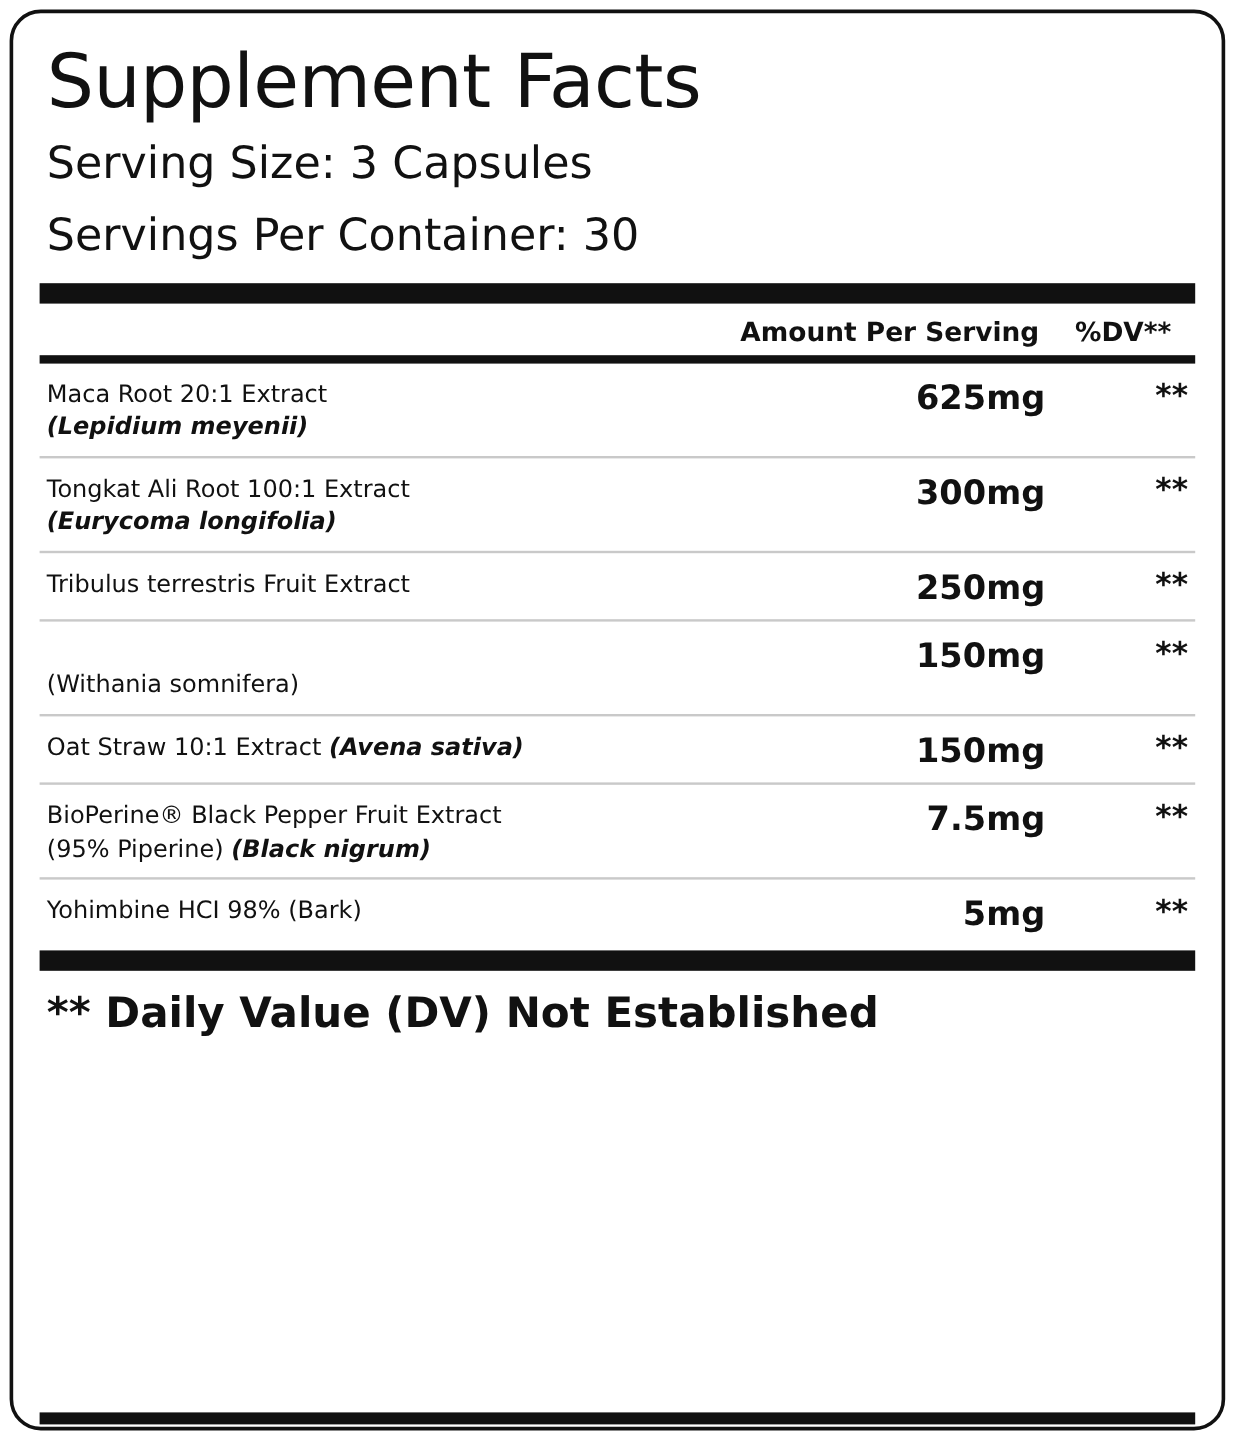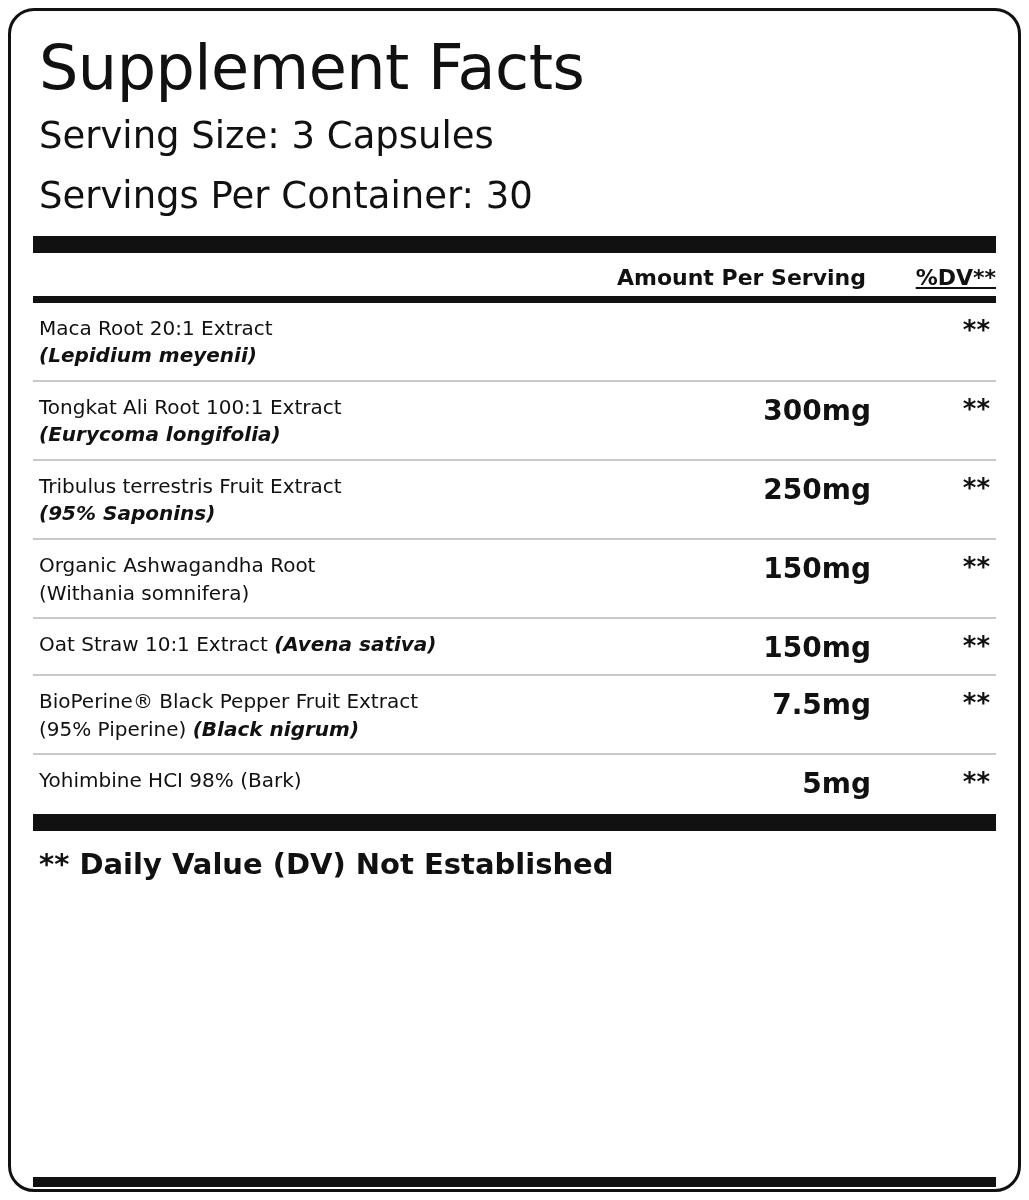--- a/index.html
+++ b/index.html
@@ -67,23 +67,22 @@
   }
   .header-spacer { flex: 1 1 auto; }
   .header-amount {
     width: 350px;
     text-align: right;
     padding-right: 10px;
     white-space: nowrap;
   }
   .header-dv {
     width: 120px;
-    text-align: right;
-    white-space: nowrap;
-    text-decoration: underline;
+    text-align: center;
+    white-space: nowrap;
   }
 
   .rule-med {
     height: 7px;
     background: #111111;
   }
 
   .row {
     display: flex;
     align-items: flex-start;
@@ -120,21 +119,21 @@
     white-space: nowrap;
   }
 
   .rule-bottom {
     height: 17px;
     background: #111111;
     margin-top: 4px;
   }
 
   .footnote {
-    font-size: 29px;
+    font-size: 35px;
     font-weight: bold;
     padding: 16px 0 0 6px;
   }
 
   .bottom-strip {
     position: absolute;
     left: 22px;
     right: 22px;
     bottom: 2px;
     height: 10px;
@@ -160,44 +159,44 @@
       <div class="header-dv">%DV**</div>
     </div>
 
     <div class="rule-med"></div>
 
     <div class="row">
       <div class="row-name">
         <span>Maca Root 20:1 Extract</span><br>
         <i>(Lepidium meyenii)</i>
       </div>
+      <div class="row-amount">625mg</div>
       <div class="row-dv">**</div>
     </div>
 
     <div class="row">
       <div class="row-name">
         <span>Tongkat Ali Root 100:1 Extract</span><br>
         <i>(Eurycoma longifolia)</i>
       </div>
       <div class="row-amount">300mg</div>
       <div class="row-dv">**</div>
     </div>
 
     <div class="row">
       <div class="row-name">
         <span>Tribulus terrestris Fruit Extract</span><br>
-        <i>(95% Saponins)</i>
       </div>
       <div class="row-amount">250mg</div>
       <div class="row-dv">**</div>
     </div>
 
     <div class="row">
       <div class="row-name">
-        <span>Organic Ashwagandha Root</span><br>
+        <br>
         <span>(Withania somnifera)</span>
       </div>
       <div class="row-amount">150mg</div>
       <div class="row-dv">**</div>
     </div>
 
     <div class="row">
       <div class="row-name">
         <span>Oat Straw 10:1 Extract </span><i>(Avena sativa)</i>
       </div>

